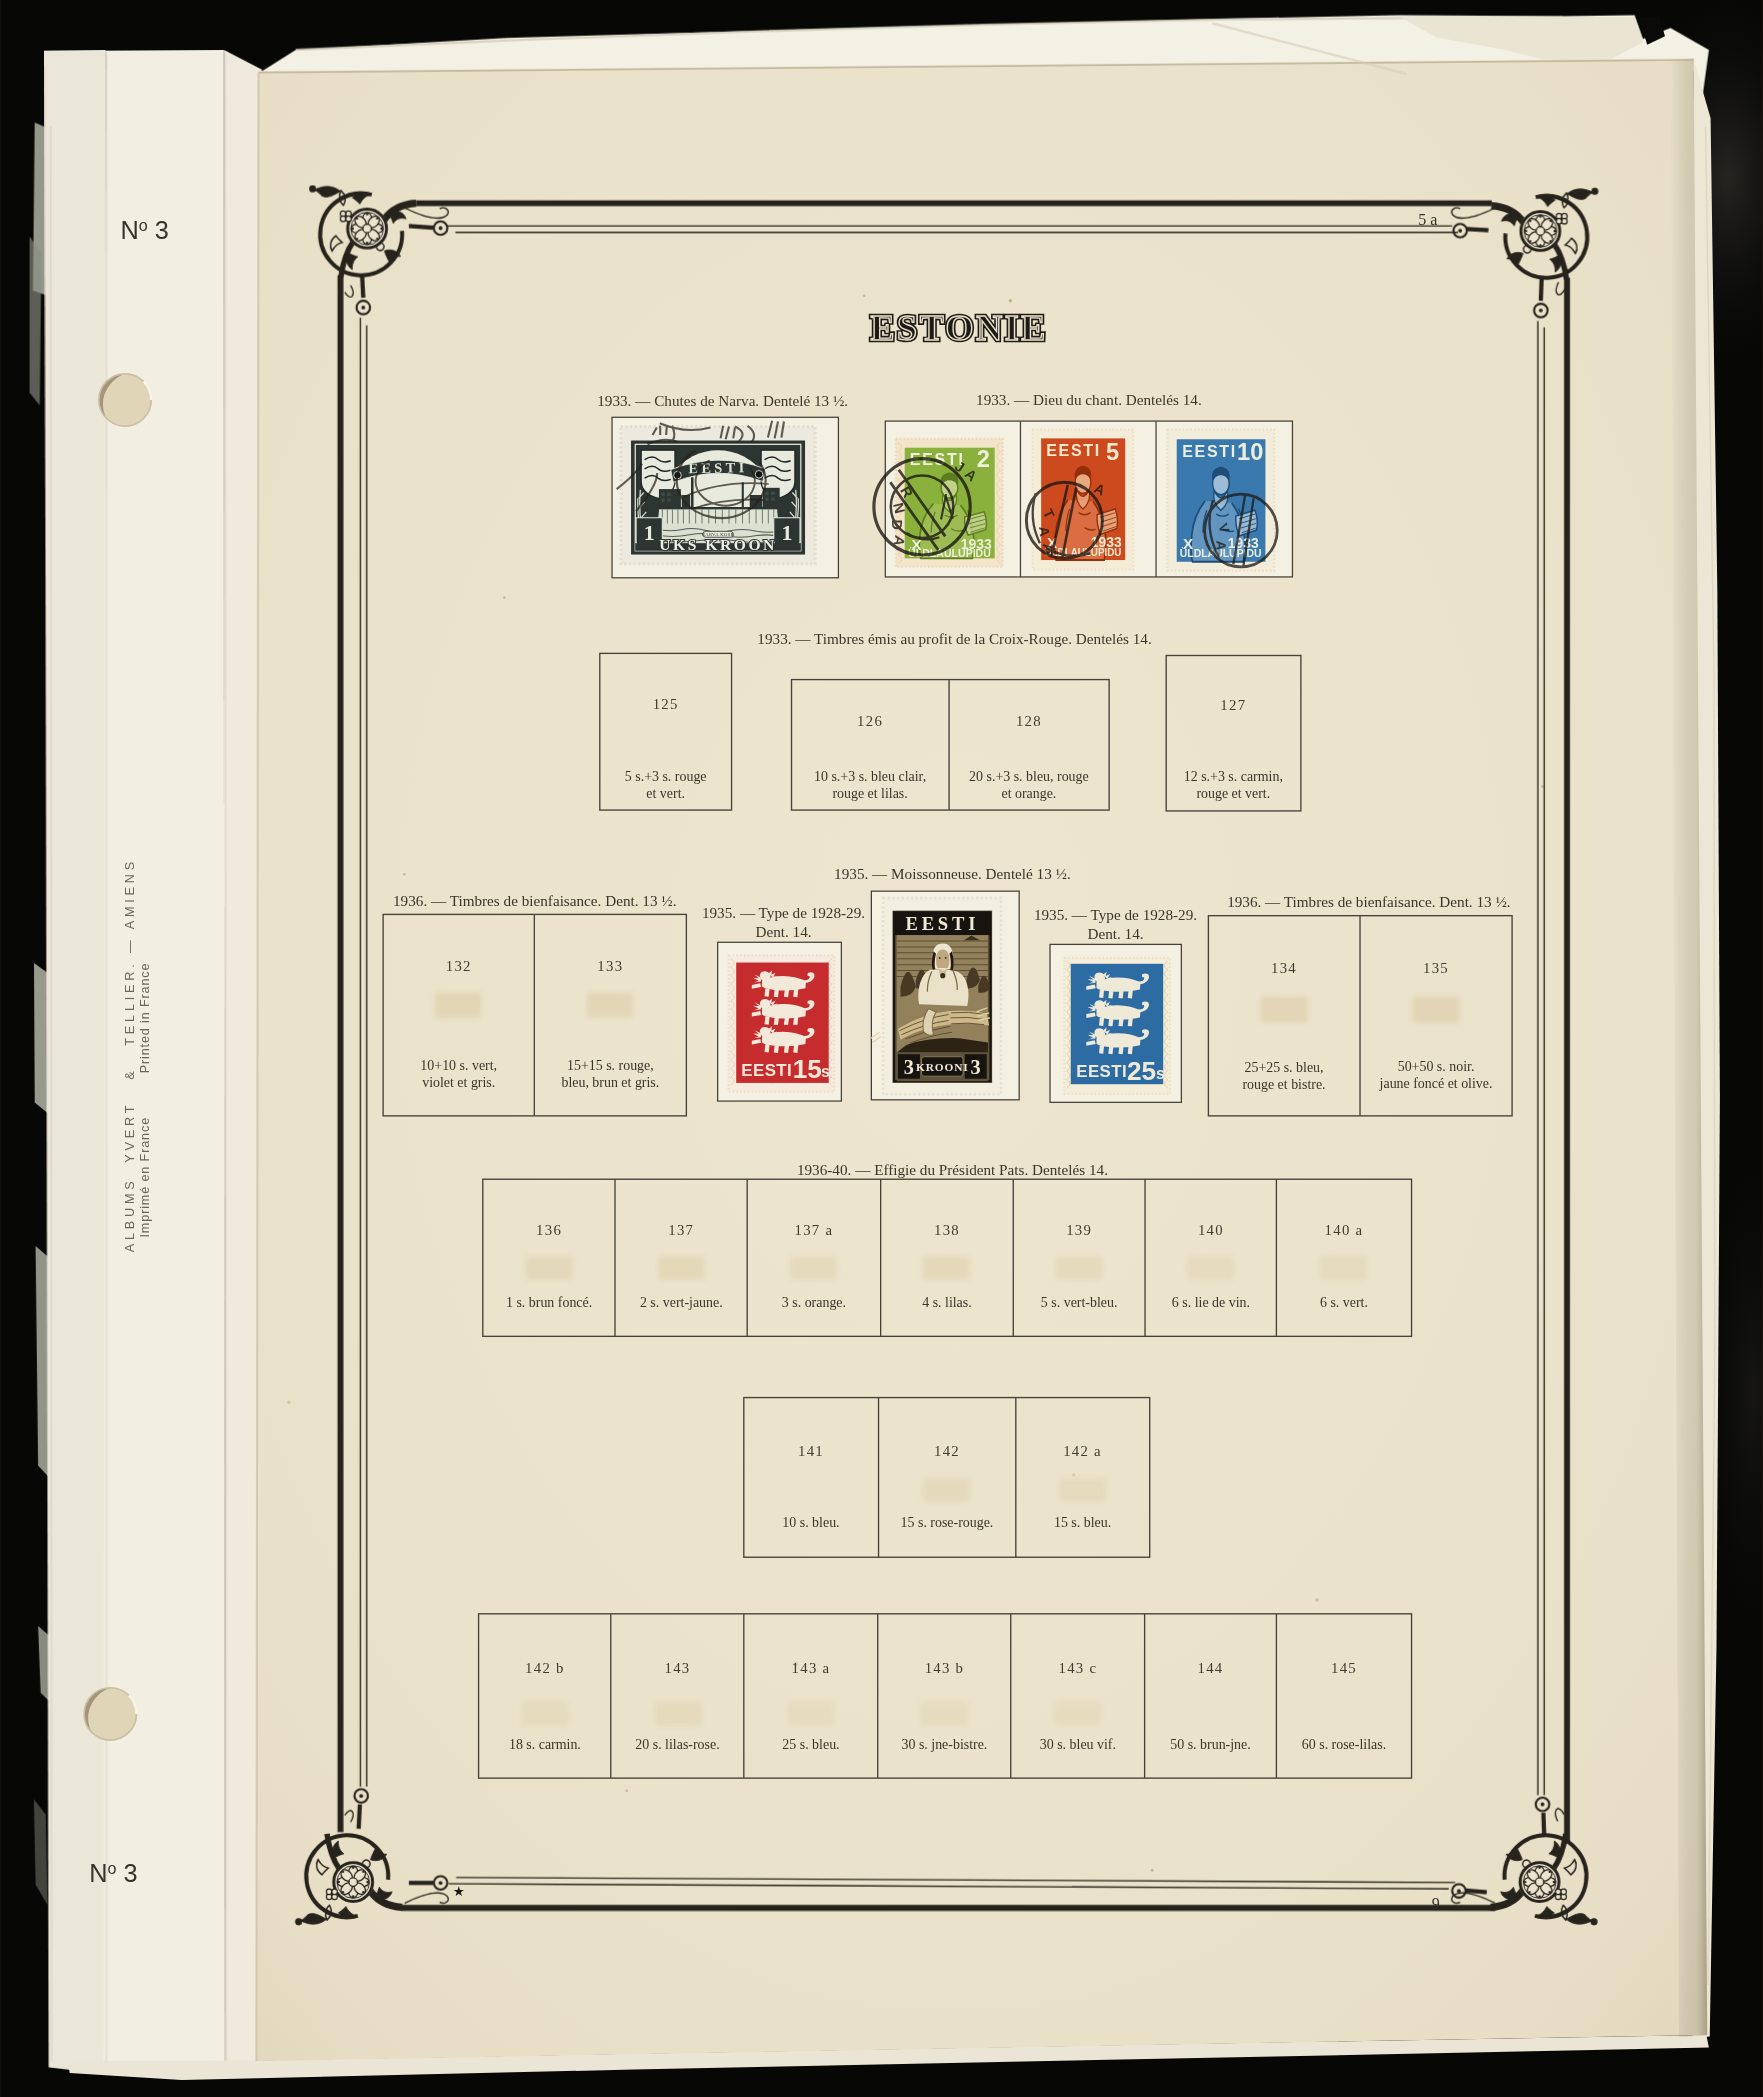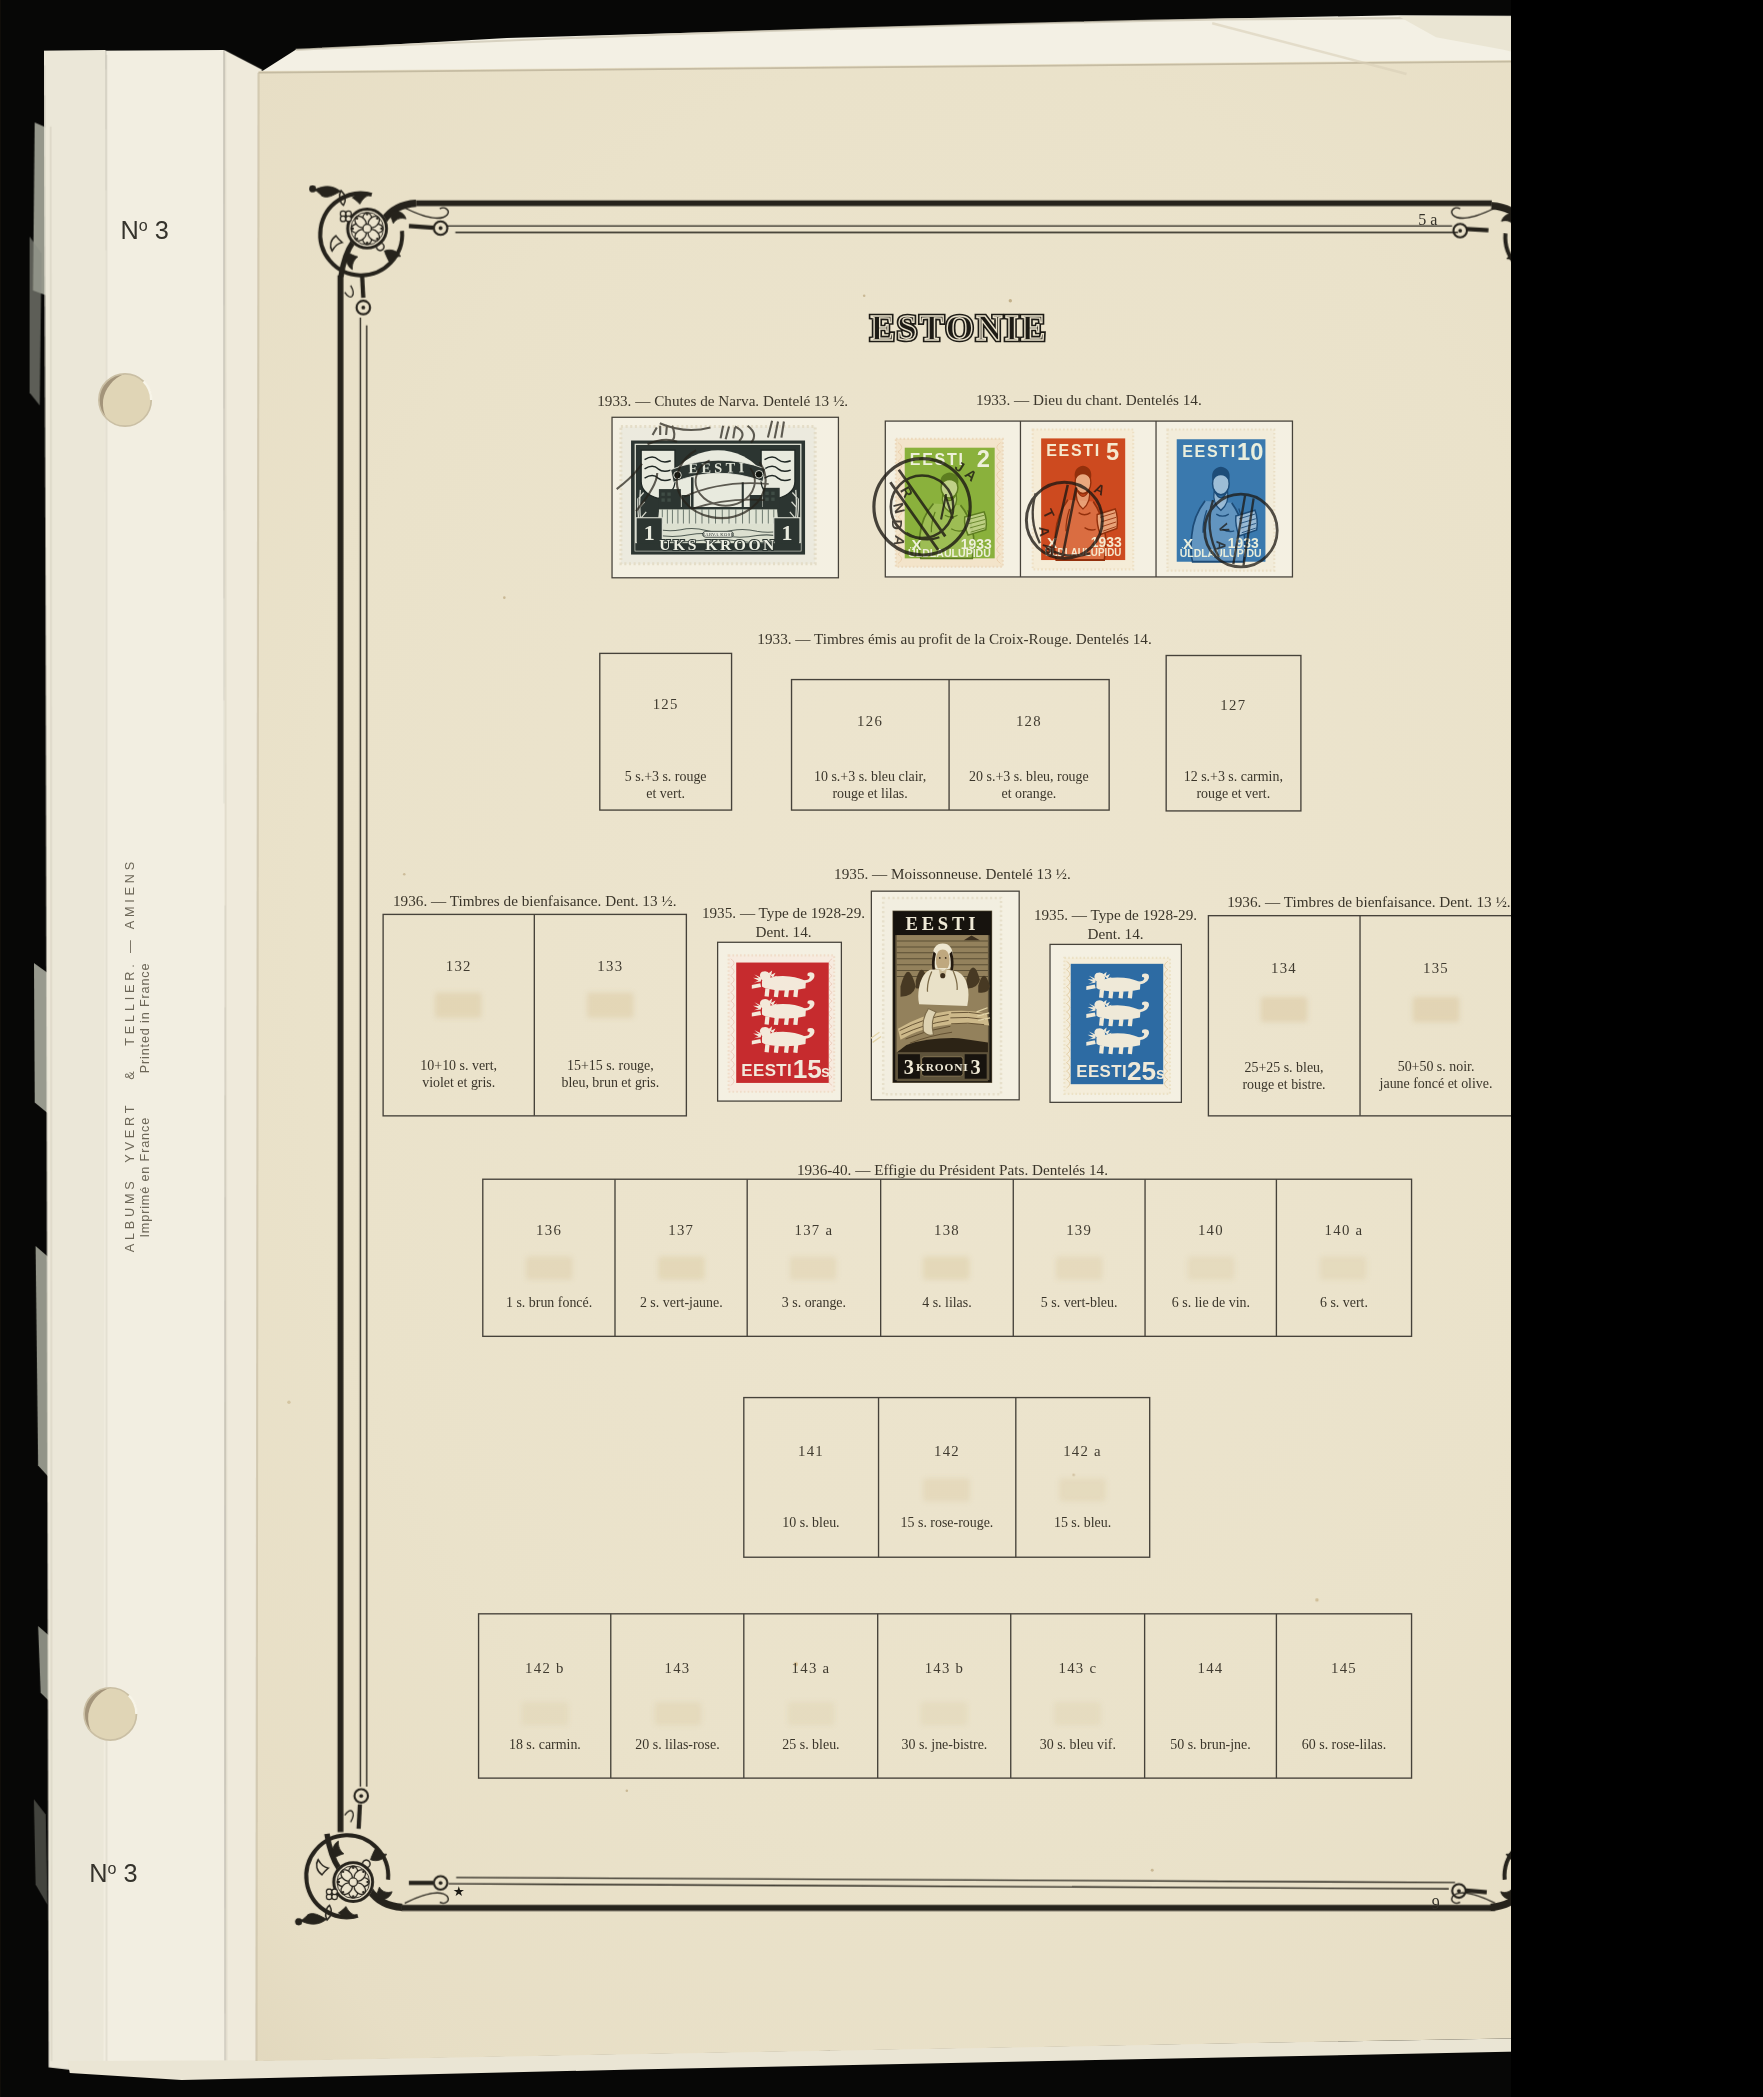--- a/index.html
+++ b/index.html
@@ -1,16 +1,16 @@
 <!DOCTYPE html>
 <html style="font-size:6.8px"><head>
 <meta charset="utf-8">
 <style>
   html,body{margin:0;padding:0;background:#000;}
-  #stage{position:relative;width:1511px;height:2097px;overflow:hidden;background:#fdba74;
+  #stage{position:relative;width:1763px;height:2097px;overflow:hidden;background:#fdba74;
          font-family:"Liberation Serif", serif;}
 
 </style>
 </head>
 <body>
 <div id="stage">
 <svg width="1763" height="2097" viewBox="0 0 4174 4965" font-family="Liberation Serif, serif">
 <defs>
   <radialGradient id="pageshade" cx="48%" cy="45%" r="75%">
     <stop offset="0%" stop-color="#ede5cf"></stop>

